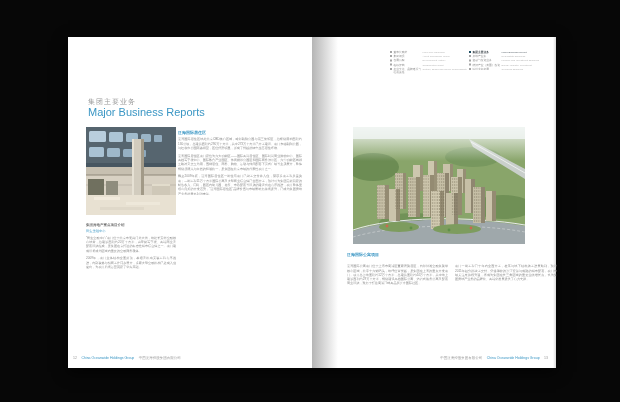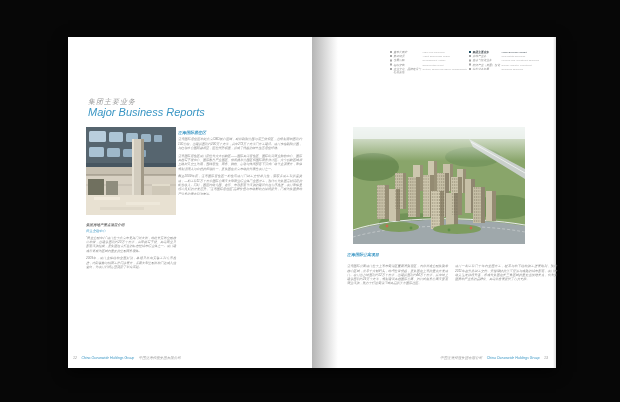--- a/index.html
+++ b/index.html
@@ -7,21 +7,20 @@
     width:620px;height:402px;
     background:#070707;
     position:relative;
     overflow:hidden;
     font-family:"Liberation Sans", sans-serif;
   }
   .spread{
     position:absolute;left:68px;top:37px;width:488px;height:331px;
     background:#ffffff;
     box-shadow:0 4px 14px rgba(0,0,0,.75);
-    font-style:italic;
   }
   .page{position:absolute;top:0;bottom:0;width:244px;}
   .page-left{left:0;}
   .page-right{left:244px;}
   .page-right::before{
     content:"";position:absolute;left:0;top:0;bottom:0;width:26px;
     background:linear-gradient(to right, rgba(120,120,120,.55), rgba(255,255,255,0));
     pointer-events:none;
   }
   .page-right::after{

